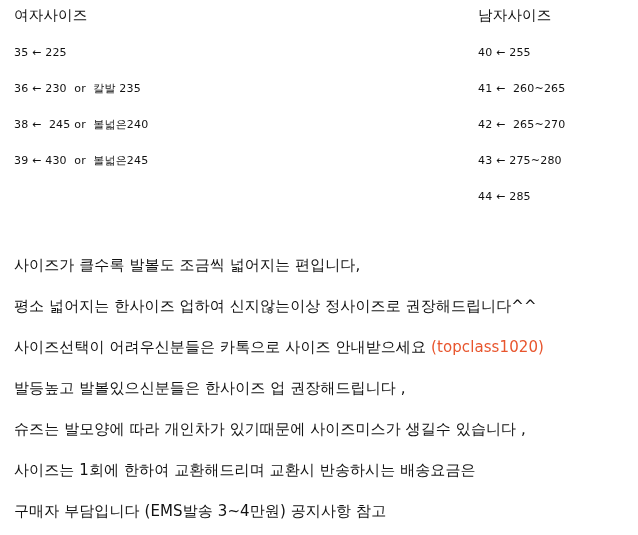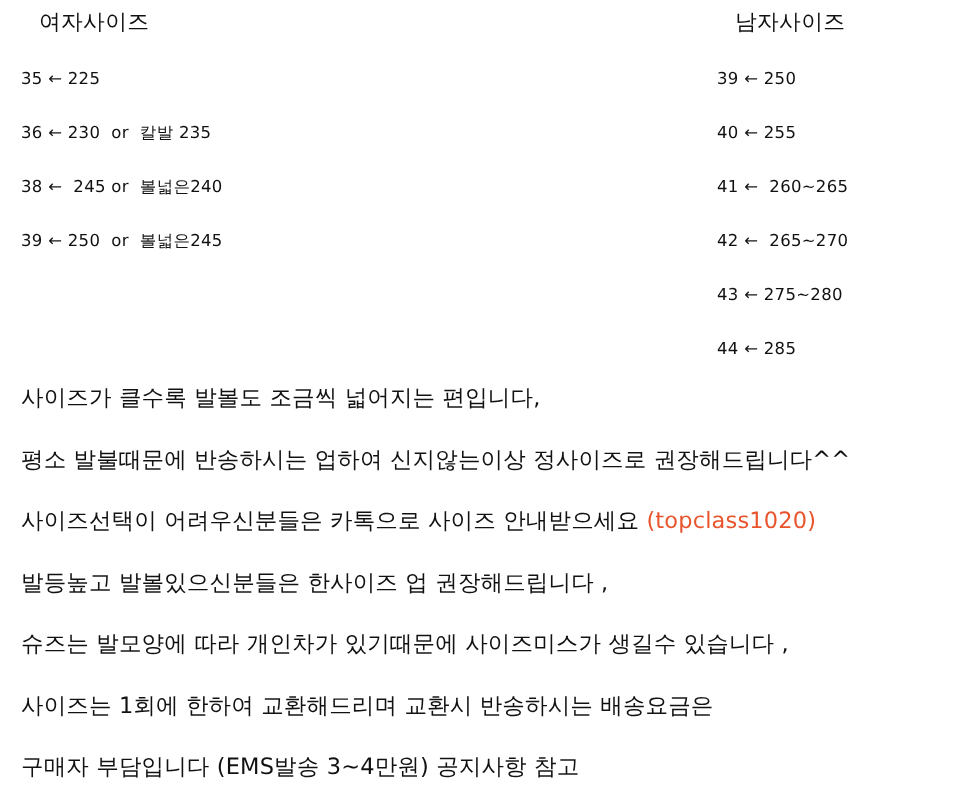--- a/index.html
+++ b/index.html
@@ -28,21 +28,21 @@
   }
   .col-men {
     position: absolute;
     left: 478px;
     top: 8px;
     width: 158px;
   }
   .heading {
     font-size: 14.5px;
     line-height: 1.0;
-    margin: 0 0 24px 12px;
+    margin: 0 0 24px 0;
     color: #111111;
     letter-spacing: 0.2px;
   }
   .size-line {
     font-size: 11px;
     line-height: 1.0;
     margin: 0 0 25px 0;
     color: #111111;
     white-space: pre;
     letter-spacing: 0.2px;
@@ -74,36 +74,35 @@
 </head>
 <body>
 
 <div class="page">
 
   <div class="col-women">
     <div class="heading">여자사이즈</div>
     <div class="size-line">35 ← 225</div>
     <div class="size-line">36 ← 230  or  칼발 235</div>
     <div class="size-line">38 ←  245 or  볼넓은240</div>
-    <div class="size-line">39 ← 250  or  볼넓은245</div>
+    <div class="size-line">39 ← 430  or  볼넓은245</div>
   </div>
 
   <div class="col-men">
     <div class="heading">남자사이즈</div>
-    <div class="size-line">39 ← 250</div>
     <div class="size-line">40 ← 255</div>
     <div class="size-line">41 ←  260~265</div>
     <div class="size-line">42 ←  265~270</div>
     <div class="size-line">43 ← 275~280</div>
     <div class="size-line">44 ← 285</div>
   </div>
 
   <div class="notes">
     <div class="note">사이즈가 클수록 발볼도 조금씩 넓어지는 편입니다,</div>
-    <div class="note">평소 발불때문에 반송하시는 업하여 신지않는이상 정사이즈로 권장해드립니다^^</div>
+    <div class="note">평소 넓어지는 한사이즈 업하여 신지않는이상 정사이즈로 권장해드립니다^^</div>
     <div class="note"><span>사이즈선택이 어려우신분들은 카톡으로 사이즈 안내받으세요 </span><span class="kakao-id">(topclass1020)</span></div>
     <div class="note">발등높고 발볼있으신분들은 한사이즈 업 권장해드립니다 ,</div>
     <div class="note">슈즈는 발모양에 따라 개인차가 있기때문에 사이즈미스가 생길수 있습니다 ,</div>
     <div class="note">사이즈는 1회에 한하여 교환해드리며 교환시 반송하시는 배송요금은</div>
     <div class="note">구매자 부담입니다 (EMS발송 3~4만원) 공지사항 참고</div>
   </div>
 
 </div>
 
 </body></html>

